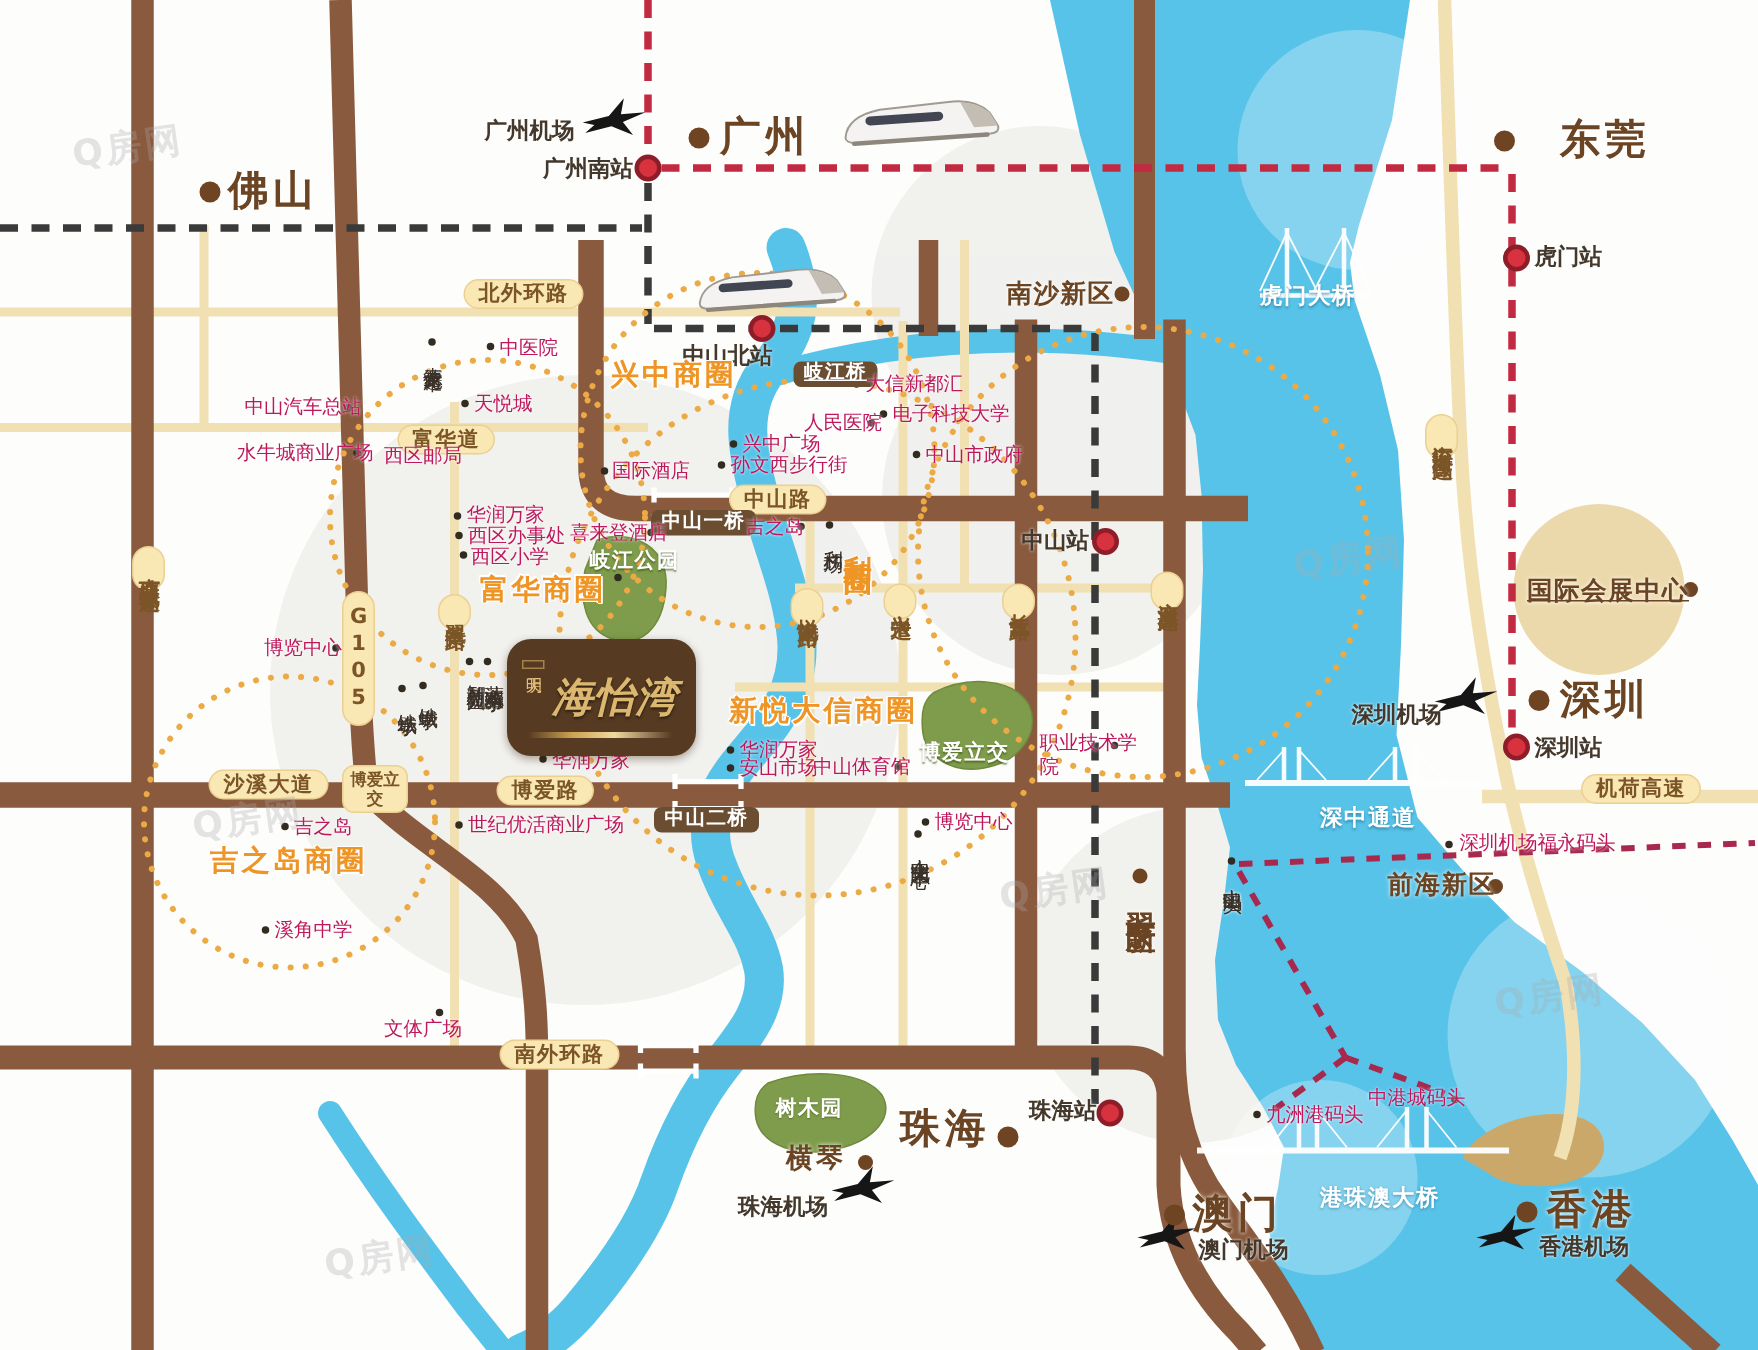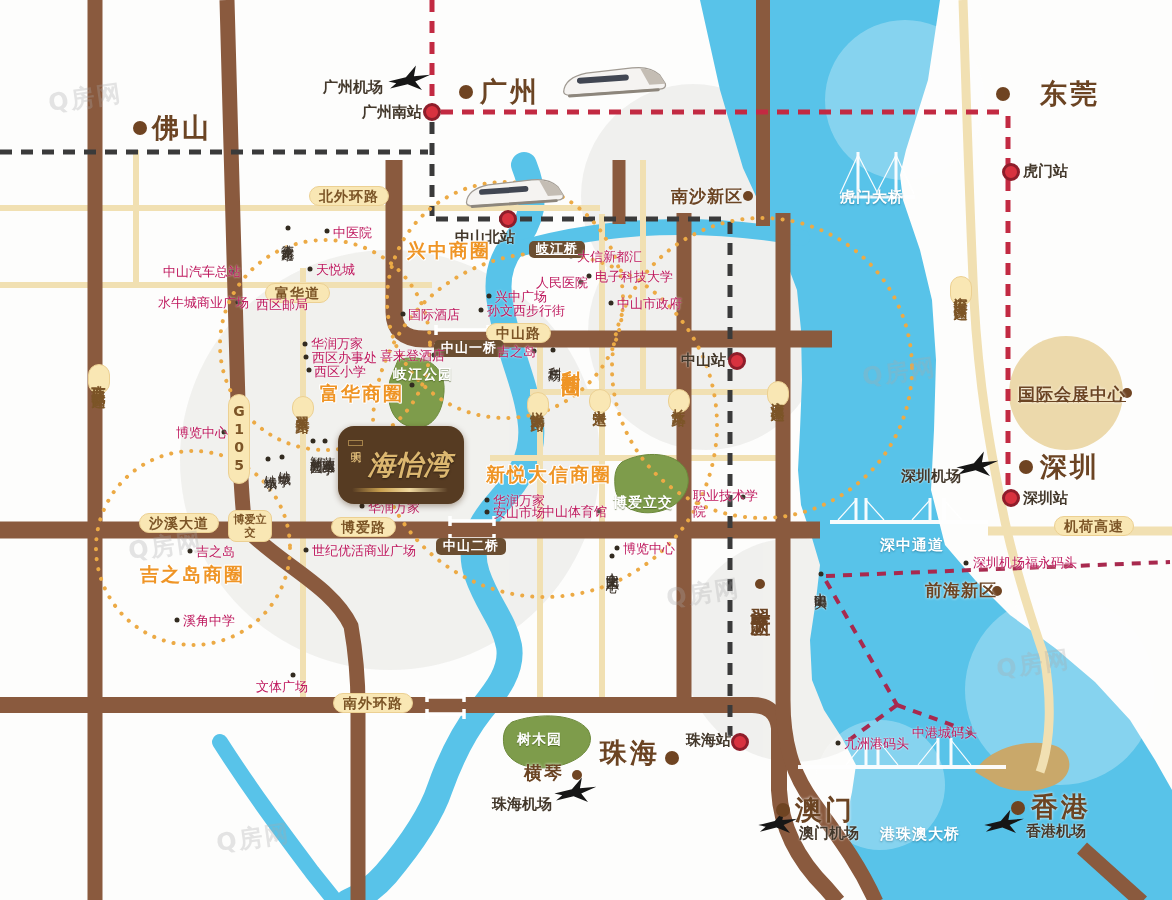--- a/index.html
+++ b/index.html
@@ -279,21 +279,21 @@
       <div class="lbl pillv" style="left: 527px; top: 392px;">悦来南路</div>
       <div class="lbl pillv" style="left: 668px; top: 389px;">长江路</div>
       <div class="lbl pillv" style="left: 767px; top: 381px;">广澳高速</div>
       <div class="lbl pillv" style="left: 950px; top: 276px;">广深沿海高速</div>
       <div class="lbl pill2" style="left: 228px; top: 510px; width: 34px;">博爱立交</div>
       <div class="lbl pilld" style="left: 529px; top: 241px; text-decoration: underline;">岐江桥</div>
       <div class="lbl pilld" style="left: 434px; top: 340px;">中山一桥</div>
       <div class="lbl pilld" style="left: 436px; top: 538px;">中山二桥</div>
       <div class="lbl water" style="left: 840px; top: 189px;">虎门大桥</div>
       <div class="lbl water" style="left: 880px; top: 537px;">深中通道</div>
-      <div class="lbl water" style="left: 880px; top: 790px; margin-top: 36px;">港珠澳大桥</div>
+      <div class="lbl water" style="left: 880px; top: 790px;">港珠澳大桥</div>
       <div class="lbl park" style="left: 393px; top: 366px;">岐江公园</div>
       <div class="lbl park" style="left: 613px; top: 494px;">博爱立交</div>
       <div class="lbl park" style="left: 517px; top: 731px;">树木园</div>
       <div class="lbl poi" style="left: 163px; top: 265px;">中山汽车总站</div>
       <div class="lbl poi" style="left: 158px; top: 296px;">水牛城商业广场</div>
       <div class="lbl poi" style="left: 333px; top: 226px;">中医院</div>
       <div class="lbl poi" style="left: 316px; top: 263px;">天悦城</div>
       <div class="lbl poi" style="left: 256px; top: 298px;">西区邮局</div>
       <div class="lbl poi" style="left: 311px; top: 337px;">华润万家</div>
       <div class="lbl poi" style="left: 312px; top: 351px;">西区办事处</div>

